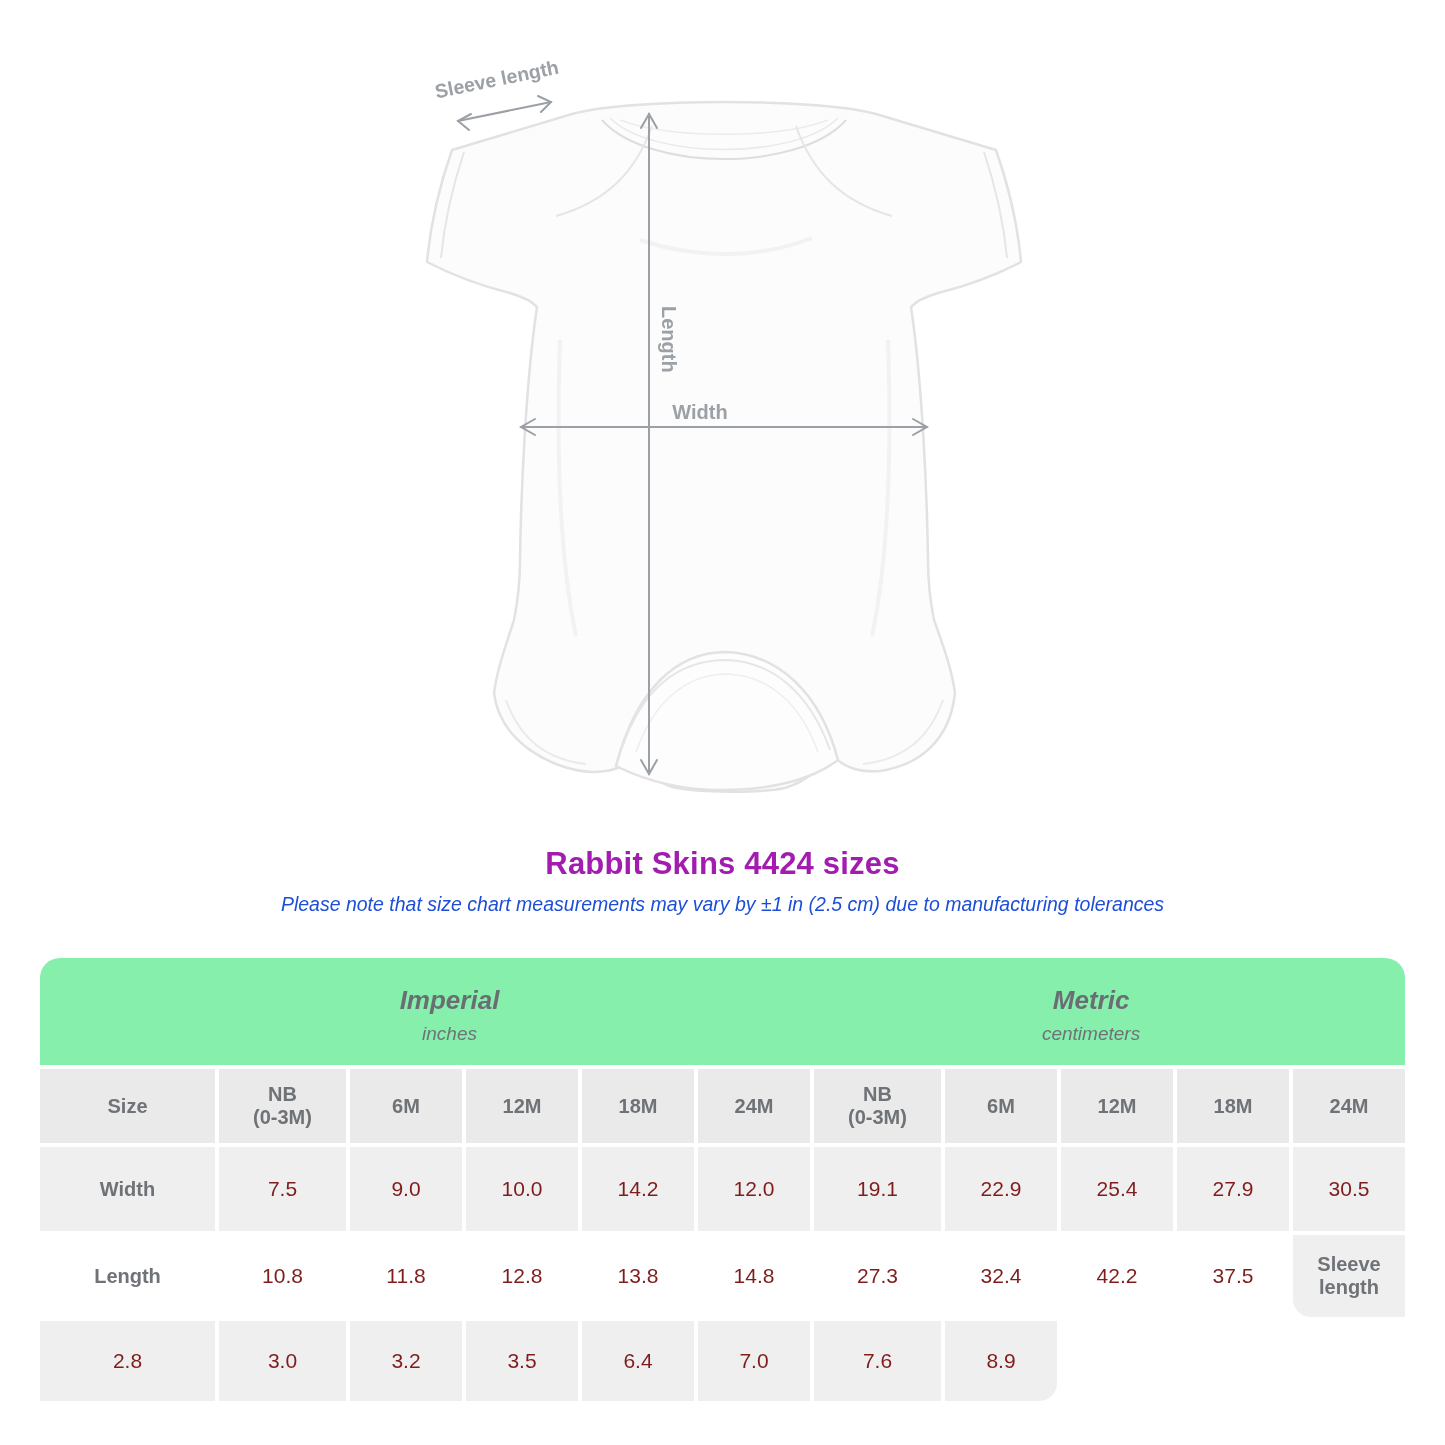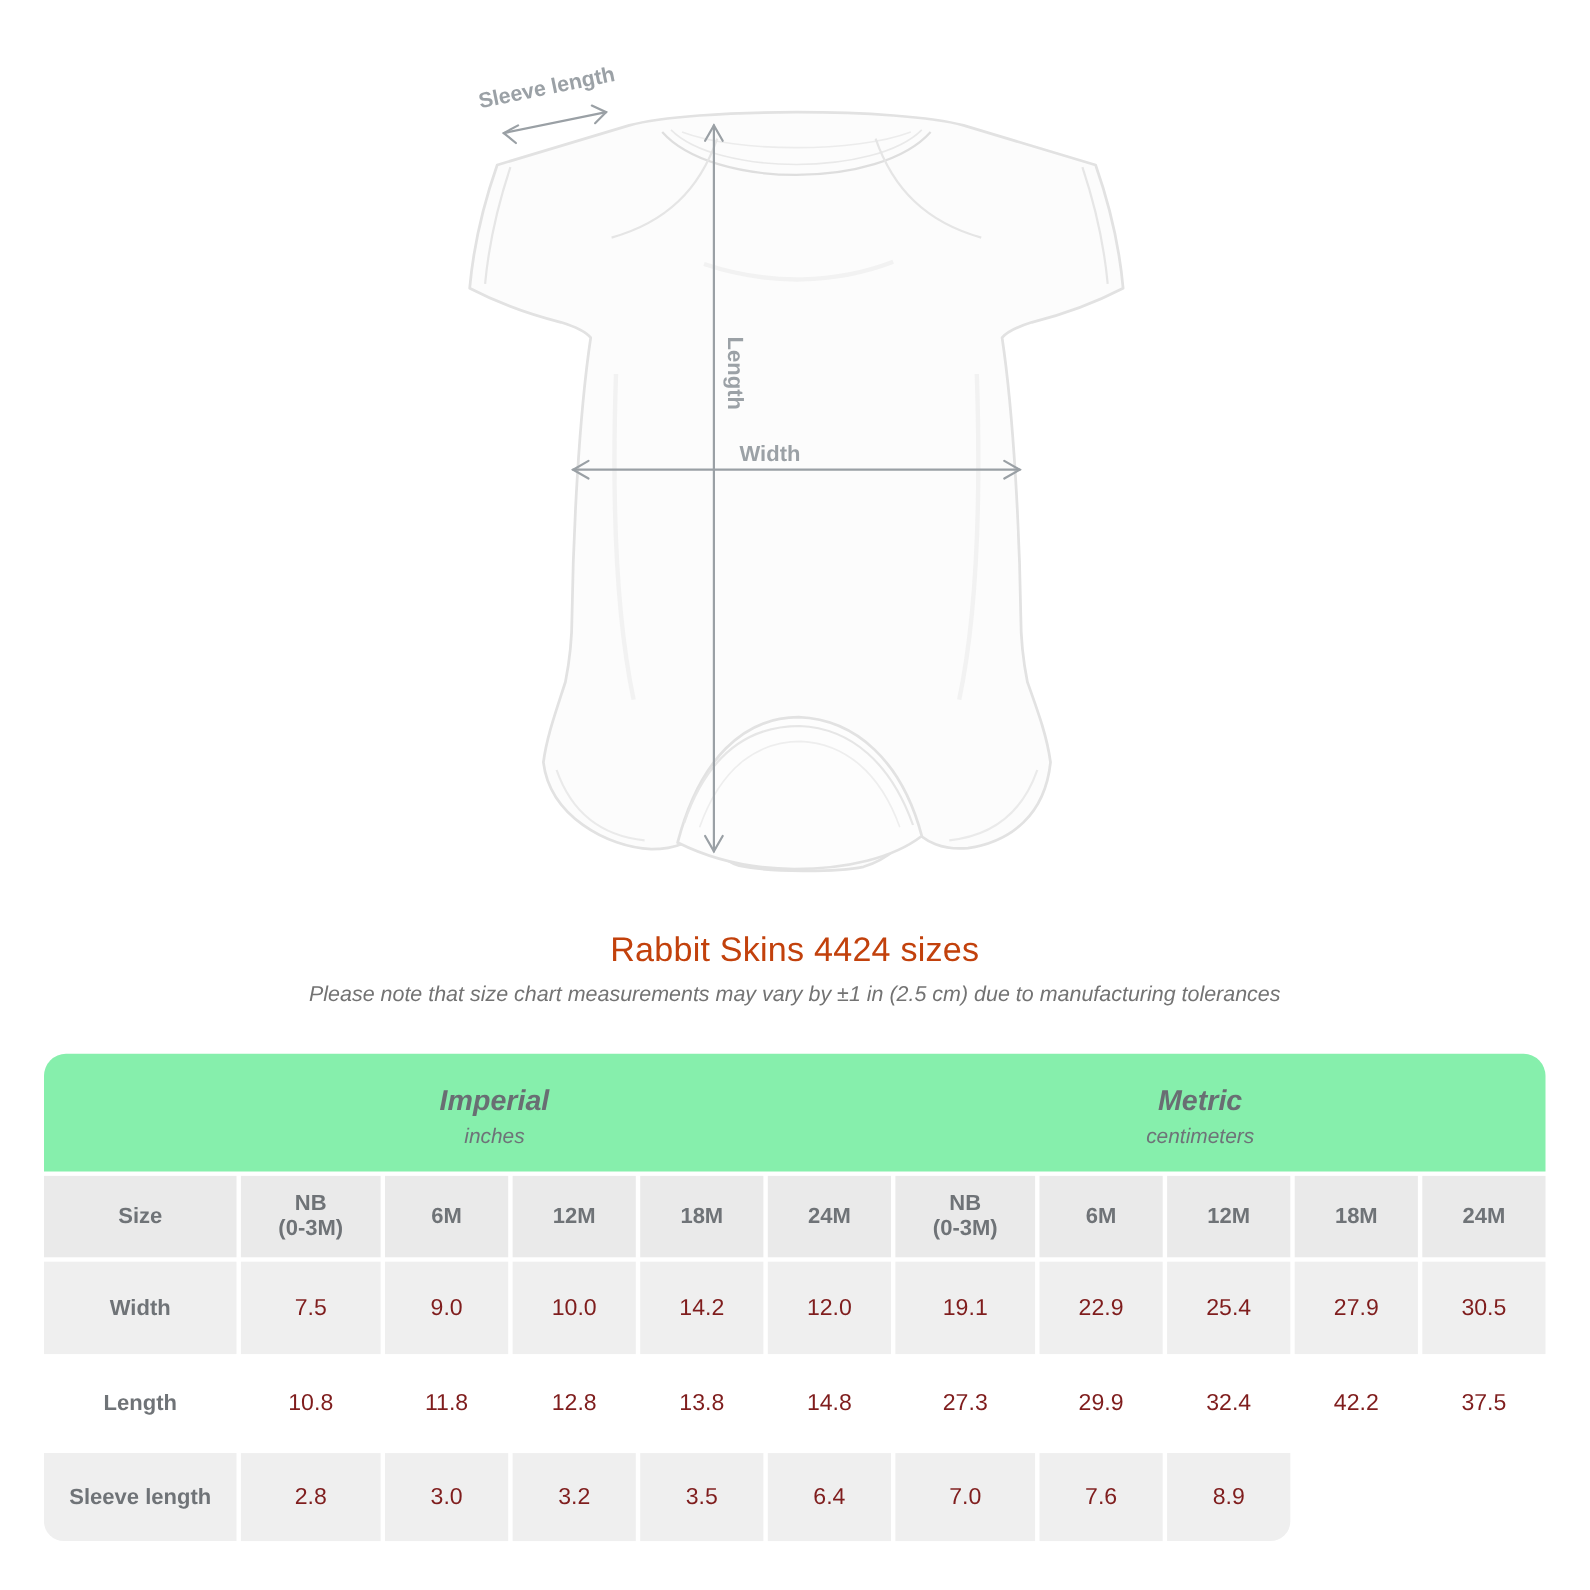--- a/index.html
+++ b/index.html
@@ -5,22 +5,22 @@
   html,body{margin:0;padding:0;background:#ffffff;}
   .stage{position:relative;width:1445px;height:1445px;background:#ffffff;overflow:hidden;
          font-family:"Liberation Sans", sans-serif;}
 
   
   .diagram{position:absolute;left:0;top:0;}
   .dim-label{font-family:"Liberation Sans", sans-serif;font-weight:bold;fill:#9ba1a6;}
 
   
   .heading{position:absolute;top:846px;left:0;width:100%;text-align:center;}
-  .title{font-size:31px;font-weight:normal;color:#c2410c;letter-spacing:.2px;}
-  .subtitle{margin-top:11px;font-style:italic;font-size:19.5px;color:#737373;}
+  .title{font-size:31px;font-weight:bold;color:#a21caf;letter-spacing:.2px;}
+  .subtitle{margin-top:11px;font-style:italic;font-size:19.5px;color:#1d4ed8;}
 
   
   .size-table{position:absolute;left:40px;top:958px;width:1365px;}
   .unit-band{position:relative;height:107px;background:#86efac;border-radius:20px 20px 0 0;margin-bottom:4px;}
   .unit-group{position:absolute;top:27px;transform:translateX(-50%);text-align:center;color:#696e73;}
   .unit-group.imperial{left:30%;}
   .unit-group.metric{left:77%;}
   .unit-name{font-size:26px;font-weight:bold;font-style:italic;}
   .unit-sub{margin-top:7px;font-size:19px;font-style:italic;color:#6e7control3;}
   .unit-sub{color:#6e7378;}
@@ -171,21 +171,20 @@
       <div class="cell val gray">27.9</div>
       <div class="cell val gray">30.5</div>
 
       <div class="cell label white">Length</div>
       <div class="cell val white">10.8</div>
       <div class="cell val white">11.8</div>
       <div class="cell val white">12.8</div>
       <div class="cell val white">13.8</div>
       <div class="cell val white">14.8</div>
       <div class="cell val white">27.3</div>
-      <div class="cell val white">29.9</div>
       <div class="cell val white">32.4</div>
       <div class="cell val white">42.2</div>
       <div class="cell val white">37.5</div>
 
       <div class="cell label gray bl">Sleeve length</div>
       <div class="cell val gray">2.8</div>
       <div class="cell val gray">3.0</div>
       <div class="cell val gray">3.2</div>
       <div class="cell val gray">3.5</div>
       <div class="cell val gray">6.4</div>

